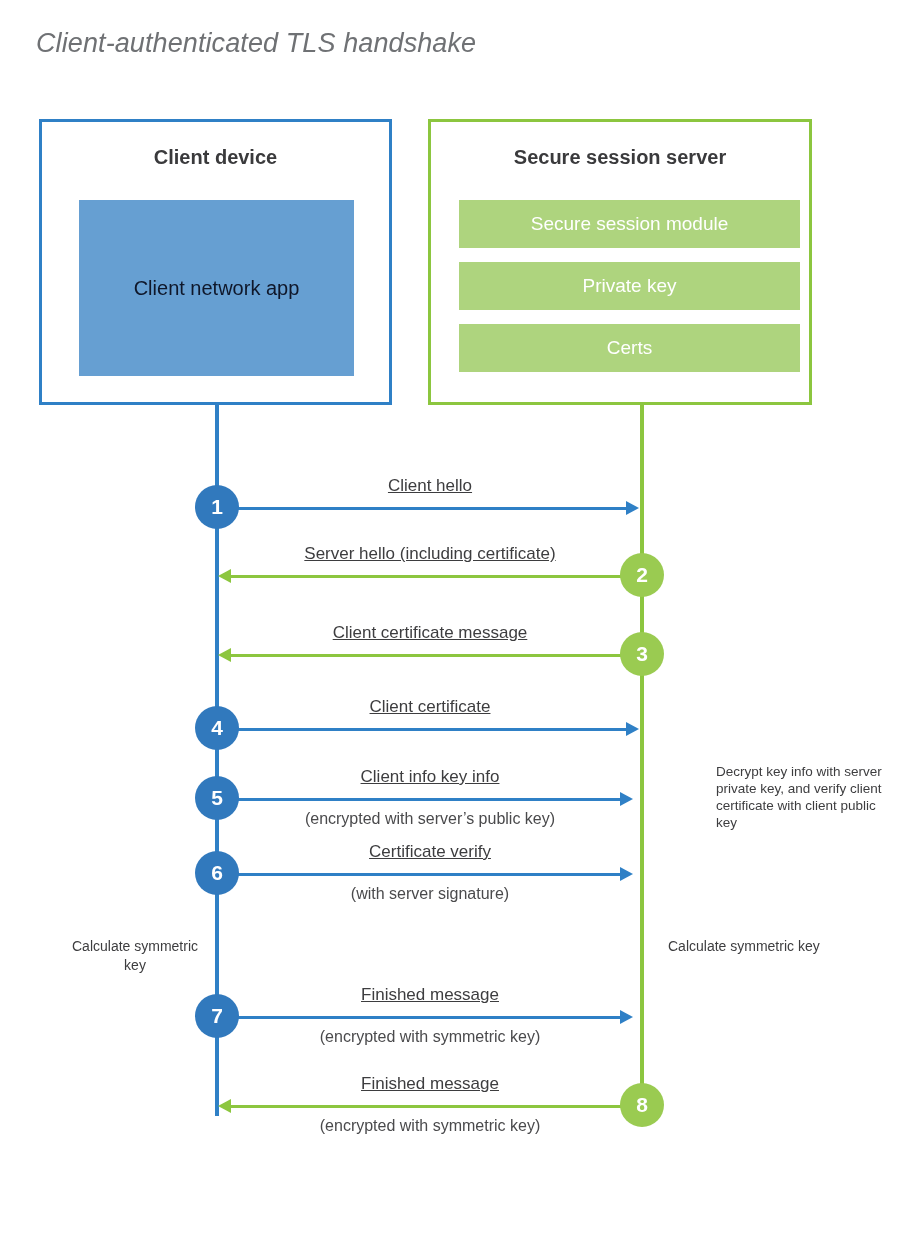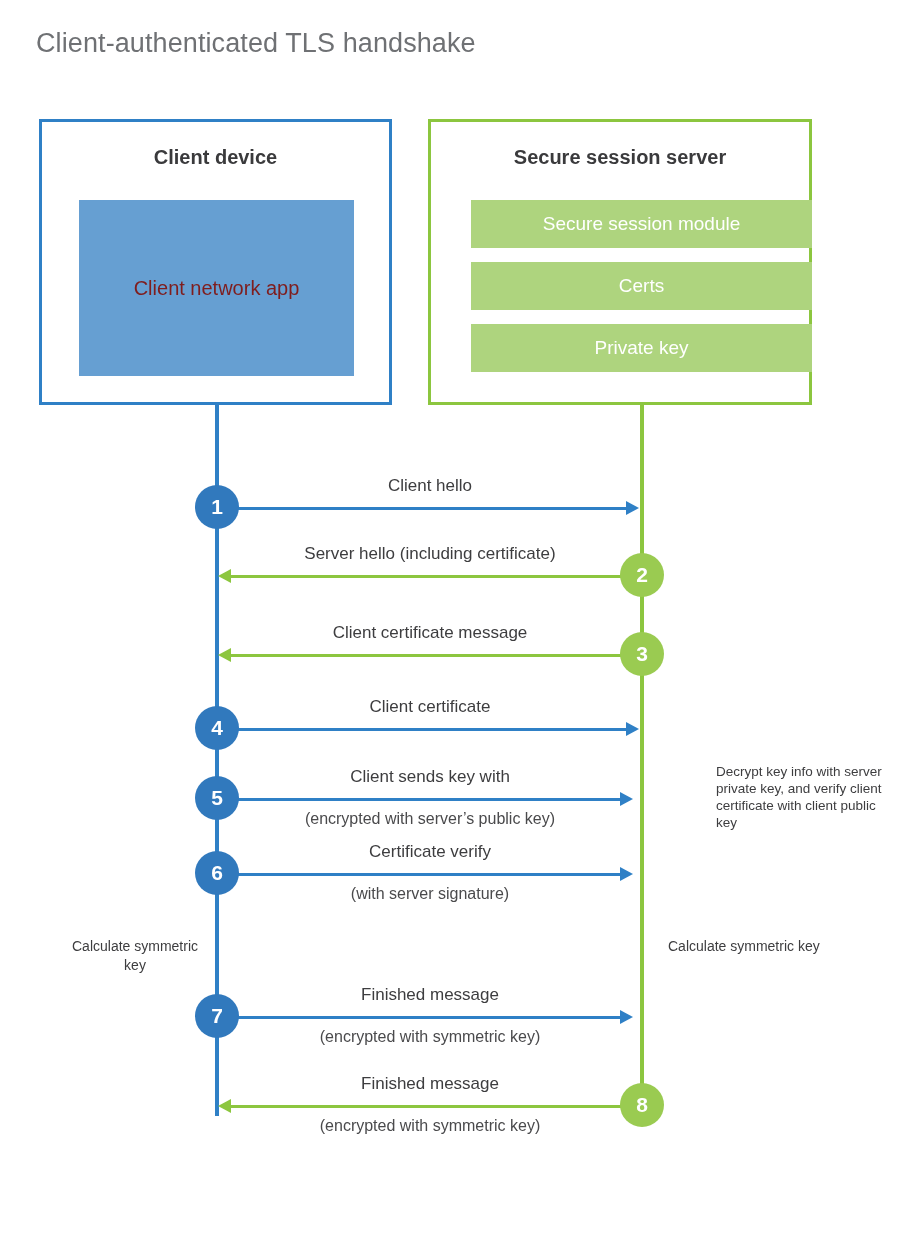--- a/index.html
+++ b/index.html
@@ -24,20 +24,21 @@
   
   .page-title {
     position: absolute;
     left: 36px;
     top: 28px;
     font-size: 27px;
     font-weight: 400;
     color: #6f7174;
     letter-spacing: 0.1px;
     white-space: nowrap;
+    font-style: italic;
   }
 
   
   .party-box {
     position: absolute;
     background: #ffffff;
     box-sizing: border-box;
   }
   .party-box.client {
     left: 39px;
@@ -64,32 +65,32 @@
     color: #3a3a3c;
   }
 
   .client-app-block {
     position: absolute;
     left: 37px;
     top: 78px;
     width: 275px;
     height: 176px;
     background: #669fd2;
-    color: #7f1d1d;
+    color: #0f172a;
     font-size: 20px;
     line-height: 28px;
     display: flex;
     align-items: center;
     justify-content: center;
     text-align: center;
   }
 
   .server-stack {
     position: absolute;
-    left: 40px;
+    left: 28px;
     top: 78px;
     width: 341px;
   }
   .server-item {
     width: 100%;
     height: 48px;
     background: #aed47e;
     color: #ffffff;
     font-size: 19px;
     display: flex;
@@ -151,20 +152,21 @@
 
   .msg-label {
     position: absolute;
     left: 230px;
     width: 400px;
     text-align: center;
     font-size: 17px;
     color: #3d3d3f;
     top: -31px;
     white-space: nowrap;
+    text-decoration: underline;
   }
   .msg-sublabel {
     position: absolute;
     left: 230px;
     width: 400px;
     text-align: center;
     font-size: 16px;
     color: #4a4a4c;
     top: 12px;
     white-space: nowrap;
@@ -228,22 +230,22 @@
 
   <div class="party-box client">
     <div class="party-title">Client device</div>
     <div class="client-app-block">Client network app</div>
   </div>
 
   <div class="party-box server">
     <div class="party-title">Secure session server</div>
     <div class="server-stack">
       <div class="server-item">Secure session module</div>
+      <div class="server-item">Private key</div>
       <div class="server-item">Certs</div>
-      <div class="server-item">Private key</div>
     </div>
   </div>
 
   <div class="lifeline client-line"></div>
   <div class="lifeline server-line"></div>
 
   <div class="msg blue" style="top:507px;">
     <div class="arrow-line" style="left:217px; width:409px;"></div>
     <div class="arrow-head right" style="left:626px;"></div>
     <div class="msg-label">Client hello</div>
@@ -267,21 +269,21 @@
   <div class="msg blue" style="top:728px;">
     <div class="arrow-line" style="left:217px; width:409px;"></div>
     <div class="arrow-head right" style="left:626px;"></div>
     <div class="msg-label">Client certificate</div>
   </div>
   <div class="step-badge blue" style="left:195px; top:706px;">4</div>
 
   <div class="msg blue" style="top:798px;">
     <div class="arrow-line" style="left:217px; width:403px;"></div>
     <div class="arrow-head right" style="left:620px;"></div>
-    <div class="msg-label">Client sends key with</div>
+    <div class="msg-label">Client info key info</div>
     <div class="msg-sublabel">(encrypted with server’s public key)</div>
   </div>
   <div class="step-badge blue" style="left:195px; top:776px;">5</div>
 
   <div class="msg blue" style="top:873px;">
     <div class="arrow-line" style="left:217px; width:403px;"></div>
     <div class="arrow-head right" style="left:620px;"></div>
     <div class="msg-label">Certificate verify</div>
     <div class="msg-sublabel">(with server signature)</div>
   </div>

